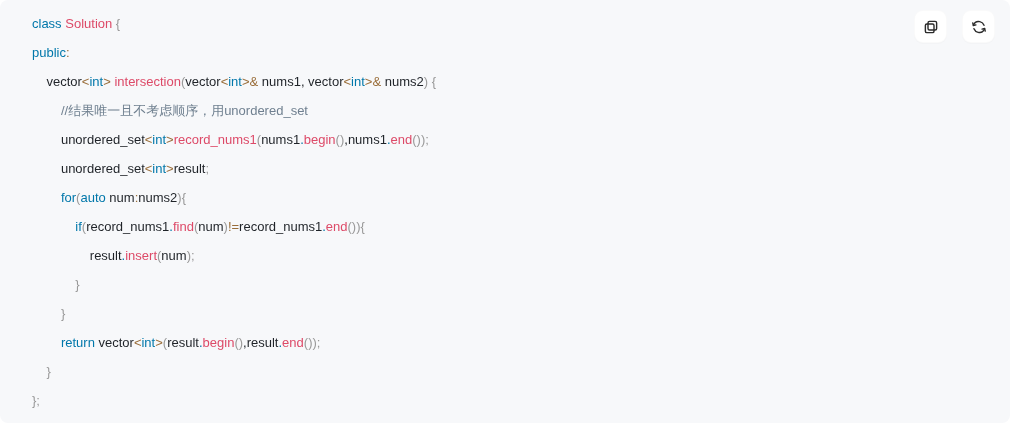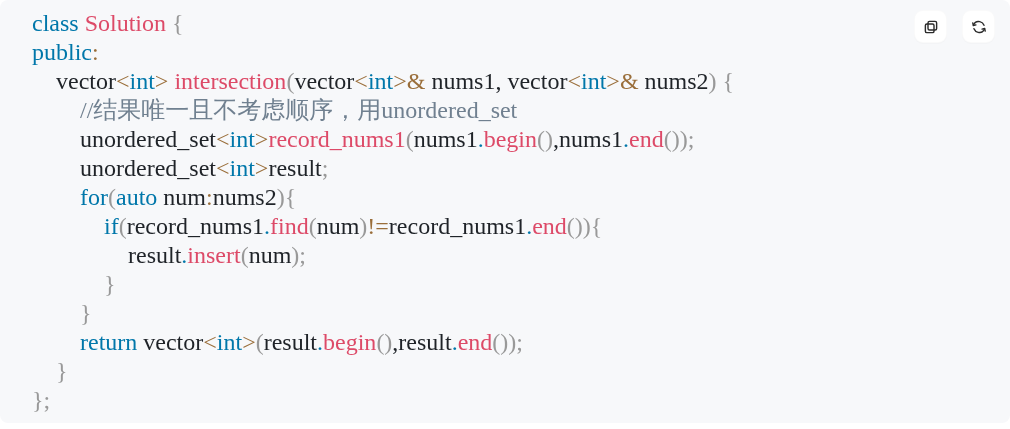--- a/index.html
+++ b/index.html
@@ -3,22 +3,22 @@
 <meta charset="utf-8">
 <style>
   html,body{margin:0;padding:0;background:#ffffff;}
   .page{width:1010px;height:429px;position:relative;background:#ffffff;}
   .code-block{
     position:absolute;left:0;top:0;width:1010px;height:423px;
     background:#f7f8fa;border-radius:8px;box-sizing:border-box;
     padding:9px 20px 8px 32px;overflow:hidden;
   }
   .code-area{
-    font-family:Liberation Serif, serif;
-    font-size:24px;line-height:29px;white-space:pre;color:var(--c-tx,#1f2328);
+    font-family:Liberation Sans, sans-serif;
+    font-size:13px;line-height:29px;white-space:pre;color:var(--c-tx,#1f2328);
   }
   .line{height:29px;}
   .t-kw{color:var(--c-kw,#0077aa);}
   .t-fn{color:var(--c-fn,#dd4a68);}
   .t-op{color:var(--c-op,#9a6e3a);}
   .t-pu{color:var(--c-pu,#999999);}
   .t-cm{color:var(--c-cm,#708090);}
   .t-tx{color:var(--c-tx,#1f2328);}
   .t-dt{color:var(--c-dt,#0077aa);}
   .toolbar{position:absolute;top:10px;right:15px;display:flex;gap:15px;}

